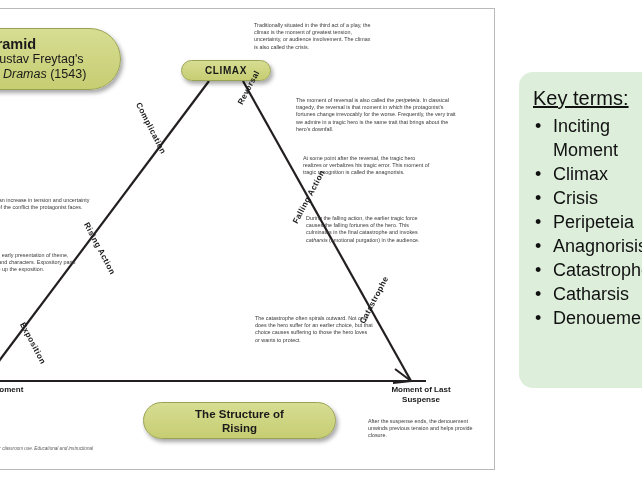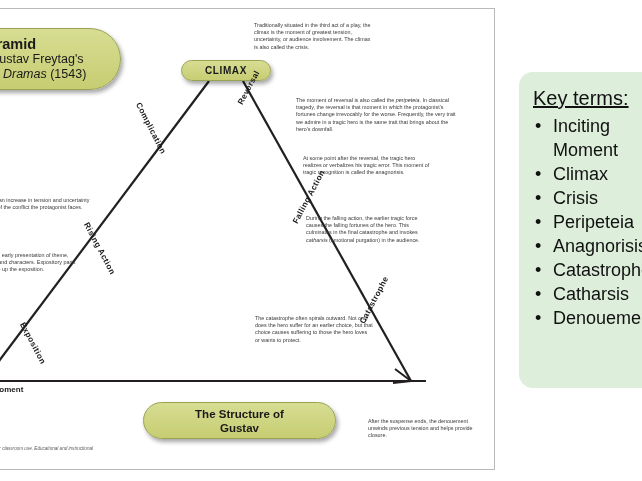--- a/index.html
+++ b/index.html
@@ -150,31 +150,35 @@
       <div class="l2">Adapted from Gustav Freytag's</div>
       <div class="l3"><i>Die Technik des Dramas</i><span> (1543)</span></div>
     </div>
 
     <div id="climax-pill" class="pill">
       <span>CLIMAX</span>
     </div>
 
     <div id="structure-pill" class="pill">
       <span>The Structure of</span>
-      <span>Gustav</span>
+      <span>Rising</span>
     </div>
 
     <div class="edge-label" id="lbl-complication">Complication</div>
     <div class="edge-label" id="lbl-reversal">Reversal</div>
     <div class="edge-label" id="lbl-rising">Rising Action</div>
     <div class="edge-label" id="lbl-falling">Falling Action</div>
     <div class="edge-label" id="lbl-exposition">Exposition</div>
     <div class="edge-label" id="lbl-catastrophe">Catastrophe</div>
 
     <div class="base-caption" id="cap-inciting">Inciting Moment</div>
+    <div class="base-caption" id="cap-last-suspense">
+      <div>Moment of Last</div>
+      <div>Suspense</div>
+    </div>
 
     <div class="note" id="note-climax">Traditionally situated in the third act of a play, the climax is the moment of greatest tension, uncertainty, or audience involvement. The climax is also called the crisis.</div>
 
     <div class="note" id="note-reversal"><span>The moment of reversal is also called the </span><i>peripeteia</i><span>. In classical tragedy, the reversal is that moment in which the protagonist's fortunes change irrevocably for the worse. Frequently, the very trait we admire in a tragic hero is the same trait that brings about the hero's downfall.</span></div>
 
     <div class="note" id="note-anagnorisis">At some point after the reversal, the tragic hero realizes or verbalizes his tragic error. This moment of tragic recognition is called the anagnorisis.</div>
 
     <div class="note" id="note-falling"><span>During the falling action, the earlier tragic force causes the falling fortunes of the hero. This culminates in the final catastrophe and invokes </span><i>catharsis</i><span> (emotional purgation) in the audience.</span></div>
 
     <div class="note" id="note-catastrophe">The catastrophe often spirals outward. Not only does the hero suffer for an earlier choice, but that choice causes suffering to those the hero loves or wants to protect.</div>

